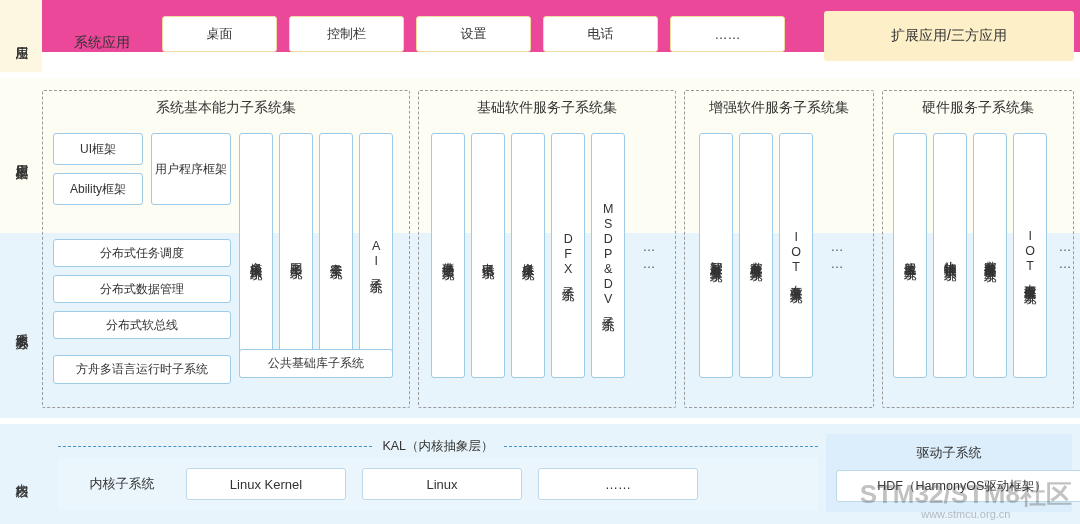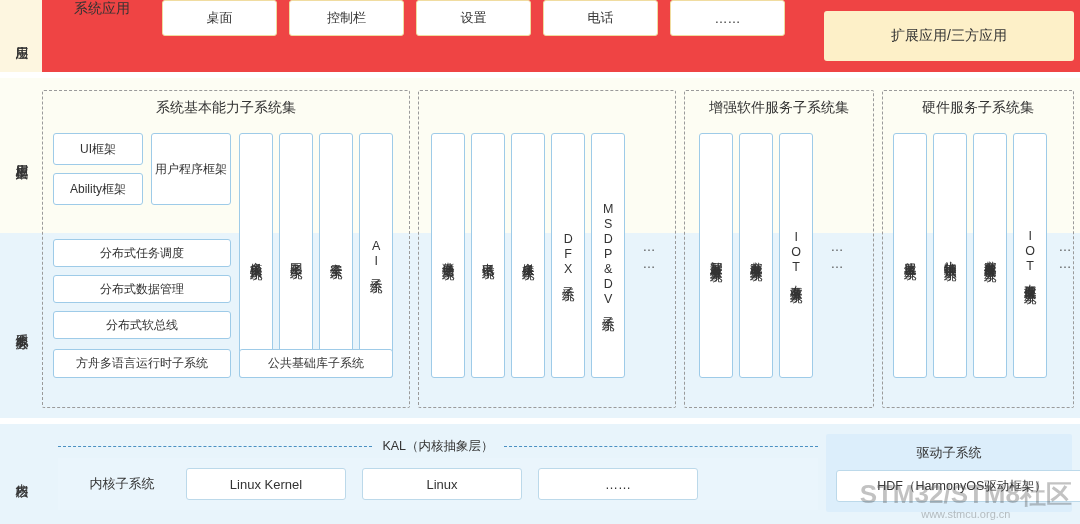--- a/index.html
+++ b/index.html
@@ -34,23 +34,23 @@
     color: #333;
   }
   .rail .vtext { font-size: 13px; }
 
   .rail-app   { top: 0;   height: 72px;  background: #fdf6e0; }
   .rail-frame { top: 78px; height: 155px; background: #fdfdf3; }
   .rail-svc   { top: 233px; height: 185px; background: #e8f4fb; }
 
   
   .app-layer {
-    position: absolute; left: 42px; top: 0; width: 1038px; height: 72px;
-    background: #ef4444;
-    display: flex; align-items: flex-start;
+    position: absolute; left: 42px; top: 0; width: 1038px; height: 52px;
+    background: #ec4899;
+    display: flex; align-items: flex-end;
   }
   .app-sys-label {
     width: 120px; text-align: center; font-size: 14px; color: #333;
   }
   .app-boxes { display: flex; gap: 12px; align-items: center; }
   .app-box {
     width: 115px; height: 36px;
     background: #ffffff;
     border: 1px solid #f0dca0;
     border-radius: 3px;
@@ -209,25 +209,26 @@
         <span class="vtext">安全子系统</span>
       </div>
       <div class="wbox" style="left:316px; top:42px; width:34px; height:245px;">
         <span class="vtext">AI子系统</span>
       </div>
 
       <div class="wbox" style="left:10px; top:148px; width:178px; height:28px;">分布式任务调度</div>
       <div class="wbox" style="left:10px; top:184px; width:178px; height:28px;">分布式数据管理</div>
       <div class="wbox" style="left:10px; top:220px; width:178px; height:28px;">分布式软总线</div>
 
-      <div class="wbox" style="left:10px; top:258px; width:178px; height:29px;">方舟多语言运行时子系统</div>
+      <div class="wbox" style="left:10px; top:264px; width:178px; height:29px;">方舟多语言运行时子系统</div>
       <div class="wbox" style="left:196px; top:258px; width:154px; height:29px;">公共基础库子系统</div>
     </div>
 
     <div class="group" style="left:376px; top:12px; width:258px; height:318px;">
+      <div class="group-title">基础软件服务子系统集</div>
 
       <div class="wbox" style="left:12px; top:42px; width:34px; height:245px;">
         <span class="vtext">事件通知子系统</span>
       </div>
       <div class="wbox" style="left:52px; top:42px; width:34px; height:245px;">
         <span class="vtext">电话子系统</span>
       </div>
       <div class="wbox" style="left:92px; top:42px; width:34px; height:245px;">
         <span class="vtext">多媒体子系统</span>
       </div>

